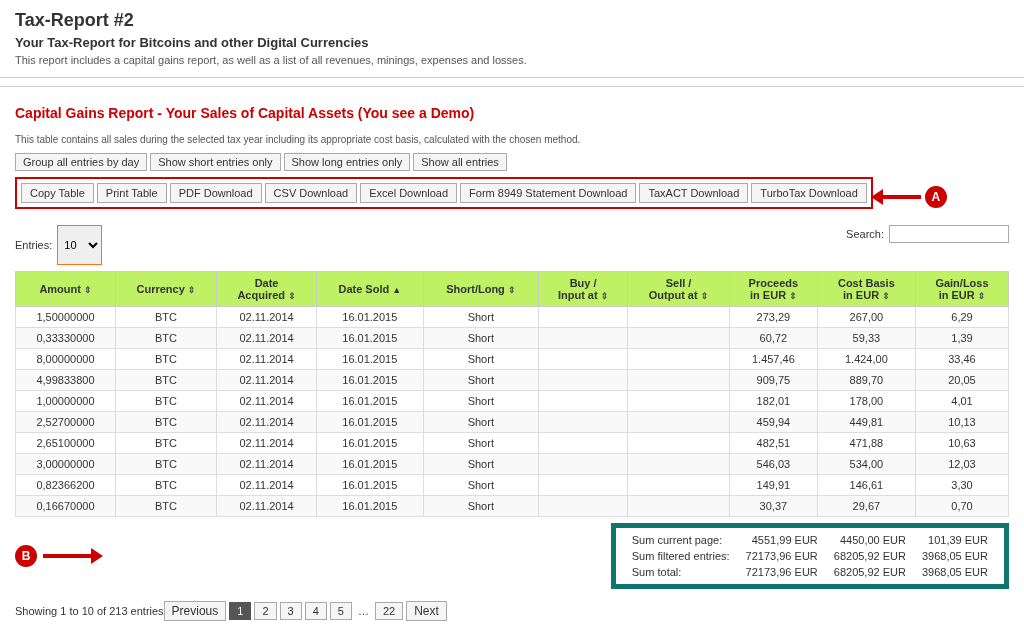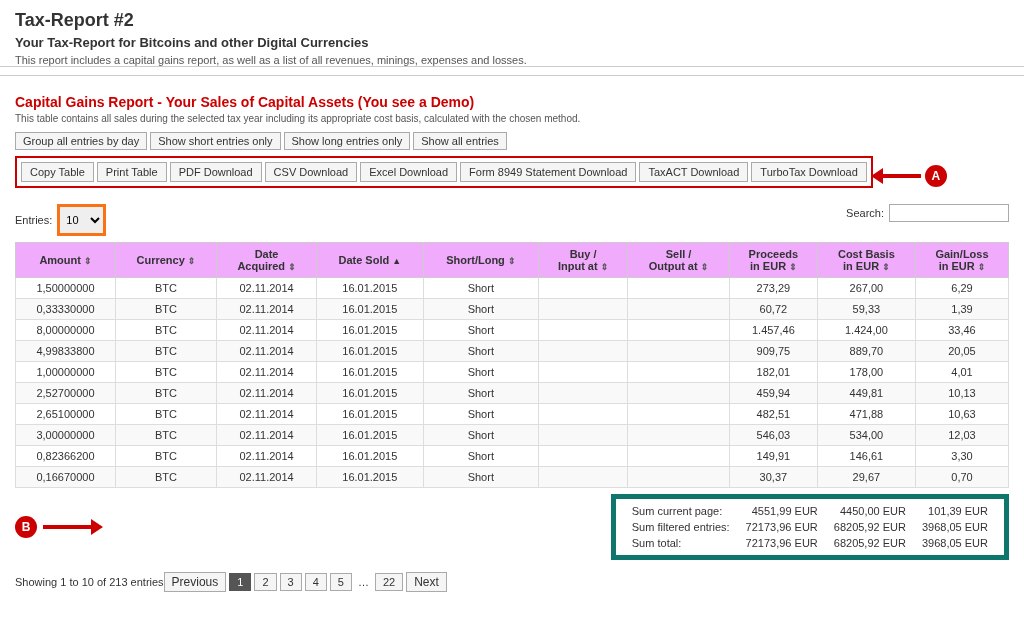--- a/index.html
+++ b/index.html
@@ -1,52 +1,52 @@
 <!DOCTYPE html>
 <html><head>
   <meta charset="utf-8">
   <style>
     * { box-sizing: border-box; margin: 0; padding: 0; }
     body { font-family: Arial, sans-serif; font-size: 12px; background: #fff; color: #333; }
     
     .page-container { width: 1024px; min-height: 643px; background: #fff; padding: 0; }
     
     
-    .header-section { padding: 10px 15px 0 15px; border-bottom: 1px solid #ccc; }
+    .header-section { padding: 10px 15px 11px 15px; border-bottom: 1px solid #ccc; }
     .header-title { font-size: 18px; font-weight: bold; color: #333; margin-bottom: 4px; }
     .header-subtitle { font-size: 13px; font-weight: bold; color: #333; margin-bottom: 4px; }
     .header-description { font-size: 11px; color: #555; }
     
     
     .main-content { padding: 10px 15px; }
     
     
-    .section-title { font-size: 14px; font-weight: bold; color: #333; margin-bottom: 3px; }
+    .section-title { font-size: 14px; font-weight: bold; color: #333; margin-bottom: 13px; }
     .section-title span { color: #cc0000; }
     .section-subtitle { font-size: 10px; color: #555; margin-bottom: 8px; }
     
     
     .filter-buttons { display: flex; gap: 3px; margin-bottom: 6px; }
     .filter-btn { padding: 2px 7px; font-size: 11px; border: 1px solid #aaa; background: #f5f5f5; cursor: pointer; color: #333; }
     
     
     .action-buttons-wrapper { border: 2px solid #cc0000; padding: 4px; margin-bottom: 8px; display: inline-flex; align-items: center; position: relative; }
     .action-buttons { display: flex; gap: 3px; }
     .action-btn { padding: 3px 8px; font-size: 11px; border: 1px solid #aaa; background: #f5f5f5; cursor: pointer; color: #333; white-space: nowrap; }
     
     
     .entries-search-row { display: flex; align-items: flex-start; justify-content: space-between; margin-bottom: 6px; }
     .entries-left { display: flex; align-items: center; gap: 5px; font-size: 11px; }
-    .entries-select { font-size: 11px; border: 3px solid #f97316; padding: 6px 2px; }
+    .entries-select { font-size: 11px; border: 1px solid #f97316; padding: 12px 2px; }
     .search-right { display: flex; align-items: center; gap: 5px; font-size: 11px; }
     .search-input { border: 1px solid #aaa; padding: 2px 4px; font-size: 11px; width: 120px; }
     
     
     .data-table { width: 100%; border-collapse: collapse; font-size: 11px; }
-    .data-table th { background: #f0abfc; border: 1px solid #ccc; padding: 5px 6px; text-align: center; font-weight: bold; font-size: 11px; }
+    .data-table th { background: #bef264; border: 1px solid #ccc; padding: 5px 6px; text-align: center; font-weight: bold; font-size: 11px; }
     .data-table td { border: 1px solid #ddd; padding: 4px 6px; text-align: center; }
     .data-table tr:nth-child(even) { background: #f9f9f9; }
     .sort-arrow { font-size: 9px; color: #555; }
     .sort-arrow-active { font-size: 9px; color: #333; font-weight: bold; }
     .summary-table { border-collapse: collapse; }
     .summary-table td { padding: 2px 8px; text-align: right; font-size: 11px; }
     .summary-table td:first-child { text-align: left; }
     
     
     .pagination-row { display: flex; align-items: center; justify-content: flex-start; margin-top: 8px; font-size: 11px; padding-top: 4px; }

